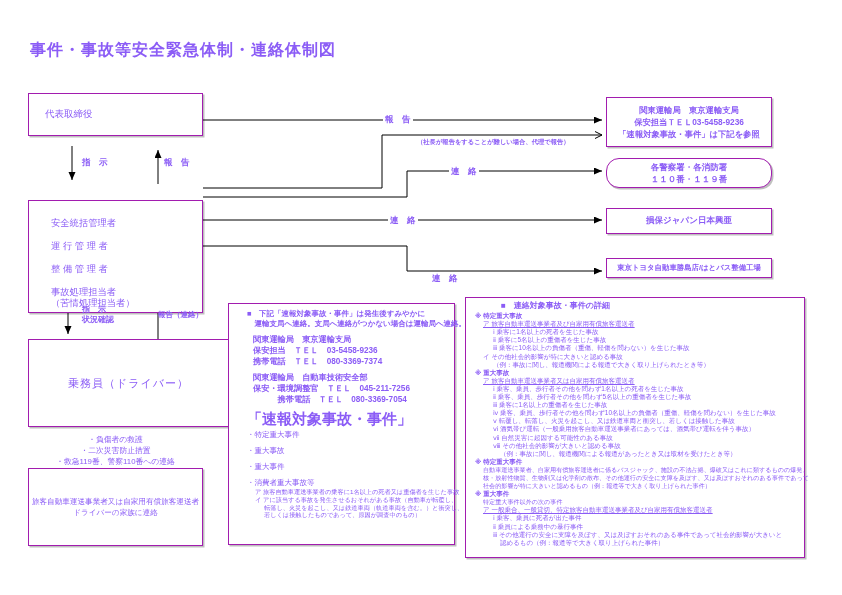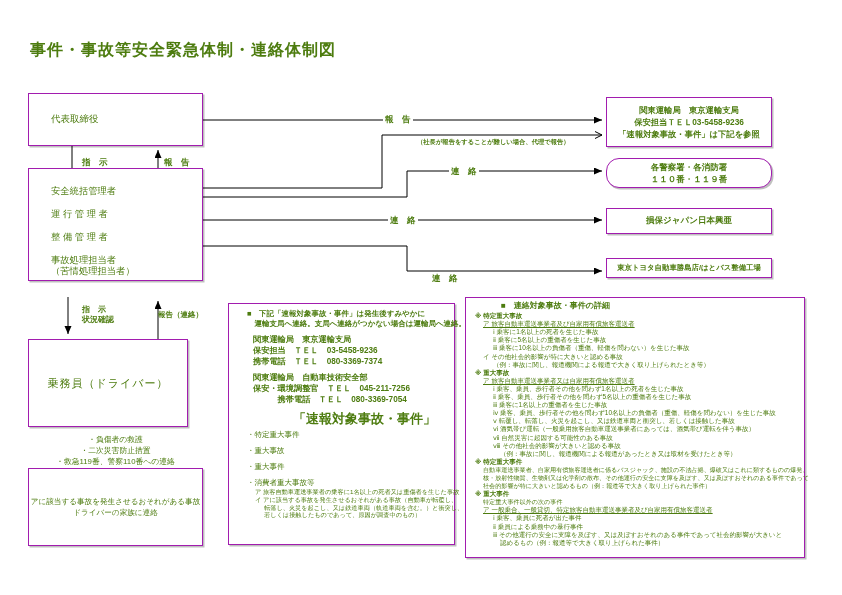--- a/index.html
+++ b/index.html
@@ -1,32 +1,32 @@
 <!DOCTYPE html>
 <html><head>
 <meta charset="utf-8">
 <style>
   html,body{margin:0;padding:0;background:#e8e8e8;}
   .canvas{position:relative;width:842px;height:595px;background:#ffffff;
-    font-family:"Liberation Sans","DejaVu Sans",sans-serif;color:#4d7c0f;overflow:hidden;}
+    font-family:"Liberation Sans","DejaVu Sans",sans-serif;color:#8b5cf6;overflow:hidden;}
   .title{position:absolute;left:30px;top:40px;font-size:16px;font-weight:bold;letter-spacing:1px;}
   svg.wires{position:absolute;left:0;top:0;z-index:0;}
   .box{position:absolute;border:1px solid #a21caf;background:#fff;box-sizing:border-box;
     box-shadow:1.5px 1.5px 0 rgba(0,0,0,0.25);z-index:1;}
   .lbl{position:absolute;z-index:2;background:#fff;font-weight:bold;font-size:8.5px;
     padding:0 2px;white-space:nowrap;line-height:10px;}
   .lbl.small{font-size:6.3px;line-height:8px;}
   .lbl.vgap{background:transparent;}
   
-  .director{left:28px;top:93px;width:175px;height:53px;display:flex;align-items:center;
-    padding-left:22px;font-size:9.5px;}
-  .managers{left:28px;top:168px;width:175px;height:113px;padding:17px 0 0 22px;font-size:9.3px;}
+  .director{left:28px;top:93px;width:175px;height:43px;display:flex;align-items:center;
+    padding-left:16px;font-size:9.5px;}
+  .managers{left:28px;top:200px;width:175px;height:113px;padding:17px 0 0 22px;font-size:9.3px;}
   .managers div{white-space:nowrap;line-height:11px;}
   .managers div:nth-child(-n+3){margin-bottom:12px;}
-  .driver{left:28px;top:339px;width:160px;height:88px;display:flex;align-items:center;
+  .driver{left:28px;top:339px;width:201px;height:88px;display:flex;align-items:center;
     justify-content:center;font-size:11px;letter-spacing:1px;}
   .duties{position:absolute;left:28px;top:434px;width:175px;text-align:center;
     font-size:7.8px;line-height:11px;z-index:2;}
   .duties div{white-space:nowrap;}
   .family{left:28px;top:468px;width:175px;height:78px;display:flex;flex-direction:column;
     align-items:center;justify-content:center;font-size:7.6px;line-height:11px;text-align:center;}
   .family div{white-space:nowrap;}
   
   .rbox{display:flex;flex-direction:column;align-items:center;justify-content:center;
     font-weight:bold;text-align:center;}
@@ -34,21 +34,21 @@
   .bureau{left:606px;top:97px;width:166px;height:50px;font-size:8.3px;line-height:12px;}
   .police{left:606px;top:158px;width:166px;height:30px;font-size:8.5px;line-height:12px;border-radius:13px;}
   .insurance{left:606px;top:208px;width:166px;height:26px;font-size:8.5px;}
   .garage{left:606px;top:258px;width:166px;height:20px;font-size:7.4px;}
   
   .notice{left:228px;top:303px;width:227px;height:242px;padding:5px 18px;font-size:7.5px;line-height:10px;}
   .notice div{white-space:nowrap;}
   .notice .b{font-weight:bold;}
   .notice .sp{height:5px;}
   .notice .tel{font-weight:bold;font-size:8.2px;line-height:11px;padding-left:6px;}
-  .notice .big{font-weight:bold;font-size:13px;margin:4px 0 1px 0;text-align:right;}
+  .notice .big{font-weight:bold;font-size:15px;margin:4px 0 1px 0;}
   .notice .li{margin-top:6px;}
   .notice .sub{font-size:6.2px;line-height:7.8px;padding-left:8px;}
   .notice .sub2{font-size:6.2px;line-height:7.8px;padding-left:17px;}
   
   .details{left:465px;top:297px;width:340px;height:261px;padding:4px 7px;font-size:6.5px;line-height:8.1px;}
   .details div{white-space:nowrap;}
   .det-title{font-weight:bold;font-size:8px;margin-bottom:2px;padding-left:28px;}
   .details .sec{font-weight:bold;padding-left:2px;}
   .details .ko{padding-left:10px;}
   .details .u{text-decoration:underline;}
@@ -91,21 +91,21 @@
       <div>事故処理担当者</div>
       <div>（苦情処理担当者）</div>
     </div>
   <div class="box driver">乗務員（ドライバー）</div>
   <div class="duties">
       <div>・負傷者の救護</div>
       <div>・二次災害防止措置</div>
       <div>・救急119番、警察110番への連絡</div>
     </div>
   <div class="box family">
-      <div>アに該当する事故を発生させるおそれがある事故</div>
+      <div>旅客自動車運送事業者又は自家用有償旅客運送者</div>
       <div>ドライバーの家族に連絡</div>
     </div>
 
   <div class="box rbox bureau">
       <div>関東運輸局　東京運輸支局</div>
       <div>保安担当ＴＥＬ03-5458-9236</div>
       <div>「速報対象事故・事件」は下記を参照</div>
     </div>
   <div class="box rbox police">
       <div>各警察署・各消防署</div>

